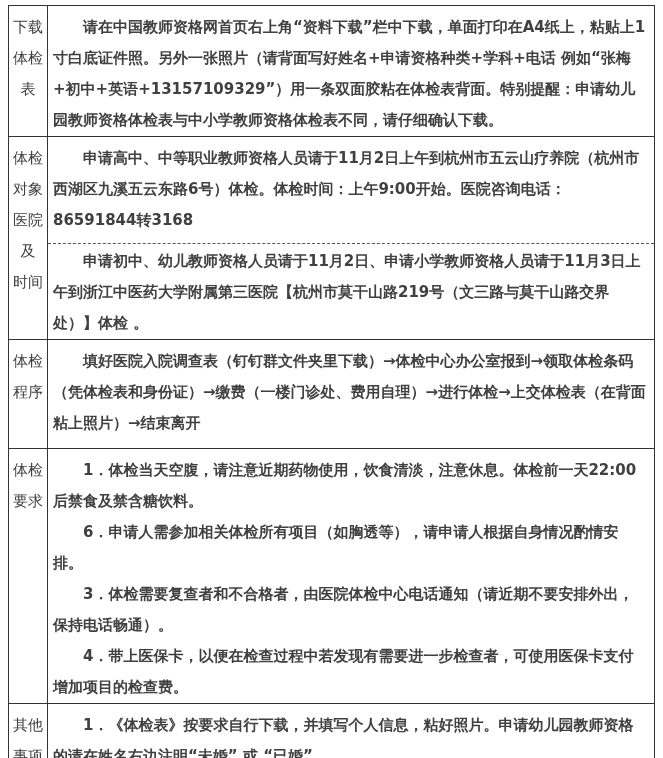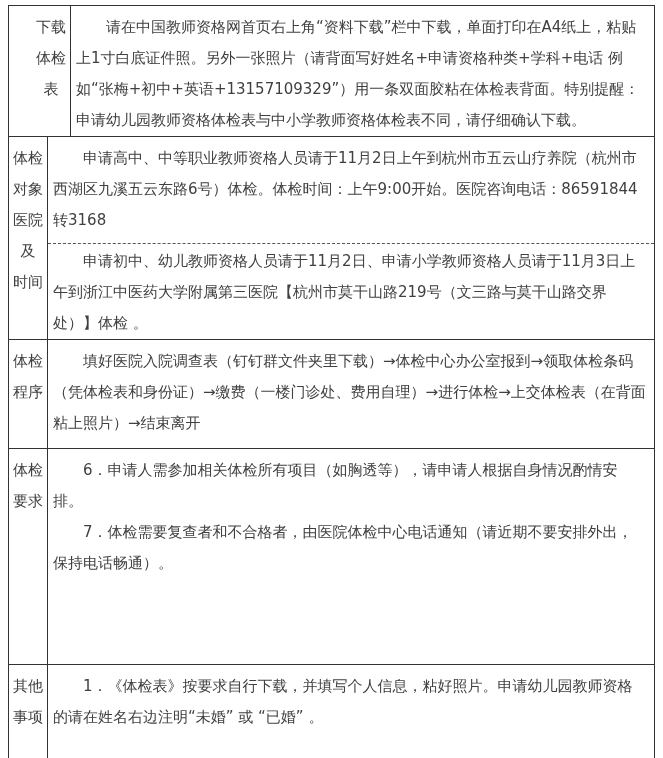--- a/index.html
+++ b/index.html
@@ -22,21 +22,21 @@
     border: 1px solid #333333;
     background: #ffffff;
   }
   .row {
     display: flex;
     align-items: stretch;
     border-top: 1px solid #333333;
     box-sizing: border-box;
   }
   .row:first-child { border-top: none; }
-  .r1 { min-height: 114px; margin-left: 23px; }
+  .r1 { min-height: 114px; }
   .r2 { min-height: 198px; }
   .r3 { min-height: 109px; }
   .r4 { min-height: 216px; }
   .r5 { min-height: 104px; }
   .cell-label {
     flex: 0 0 39px;
     max-width: 39px;
     border-right: 1px solid #333333;
     box-sizing: border-box;
     text-align: center;
@@ -47,20 +47,21 @@
     color: #404040;
   }
   .cell-content {
     flex: 1;
     box-sizing: border-box;
     padding: 6px 8px 0 5px;
     font-size: 15px;
     line-height: 31px;
     color: #404040;
     overflow: hidden;
+    font-weight: bold;
   }
   .cell-content p {
     margin: 0;
     text-indent: 2em;
   }
   .dashed-divider {
     border: none;
     border-top: 1px dashed #555555;
     height: 0;
     margin: 7px -8px 2px -5px;
@@ -98,22 +99,24 @@
 程序</div>
     <div class="cell-content">
       <p>填好医院入院调查表（钉钉群文件夹里下载）→体检中心办公室报到→领取体检条码（凭体检表和身份证）→缴费（一楼门诊处、费用自理）→进行体检→上交体检表（在背面粘上照片）→结束离开</p>
     </div>
   </div>
 
   <div class="row r4">
     <div class="cell-label">体检
 要求</div>
     <div class="cell-content">
+      <p>1．体检当天空腹，请注意近期药物使用，饮食清淡，注意休息。体检前一天22:00后禁食及禁含糖饮料。</p>
       <p>6．申请人需参加相关体检所有项目（如胸透等），请申请人根据自身情况酌情安排。</p>
-      <p>7．体检需要复查者和不合格者，由医院体检中心电话通知（请近期不要安排外出，保持电话畅通）。</p>
+      <p>3．体检需要复查者和不合格者，由医院体检中心电话通知（请近期不要安排外出，保持电话畅通）。</p>
+      <p>4．带上医保卡，以便在检查过程中若发现有需要进一步检查者，可使用医保卡支付增加项目的检查费。</p>
     </div>
   </div>
 
   <div class="row r5">
     <div class="cell-label">其他
 事项</div>
     <div class="cell-content">
       <p>1．《体检表》按要求自行下载，并填写个人信息，粘好照片。申请幼儿园教师资格的请在姓名右边注明“未婚” 或 “已婚” 。</p>
 
     </div>

